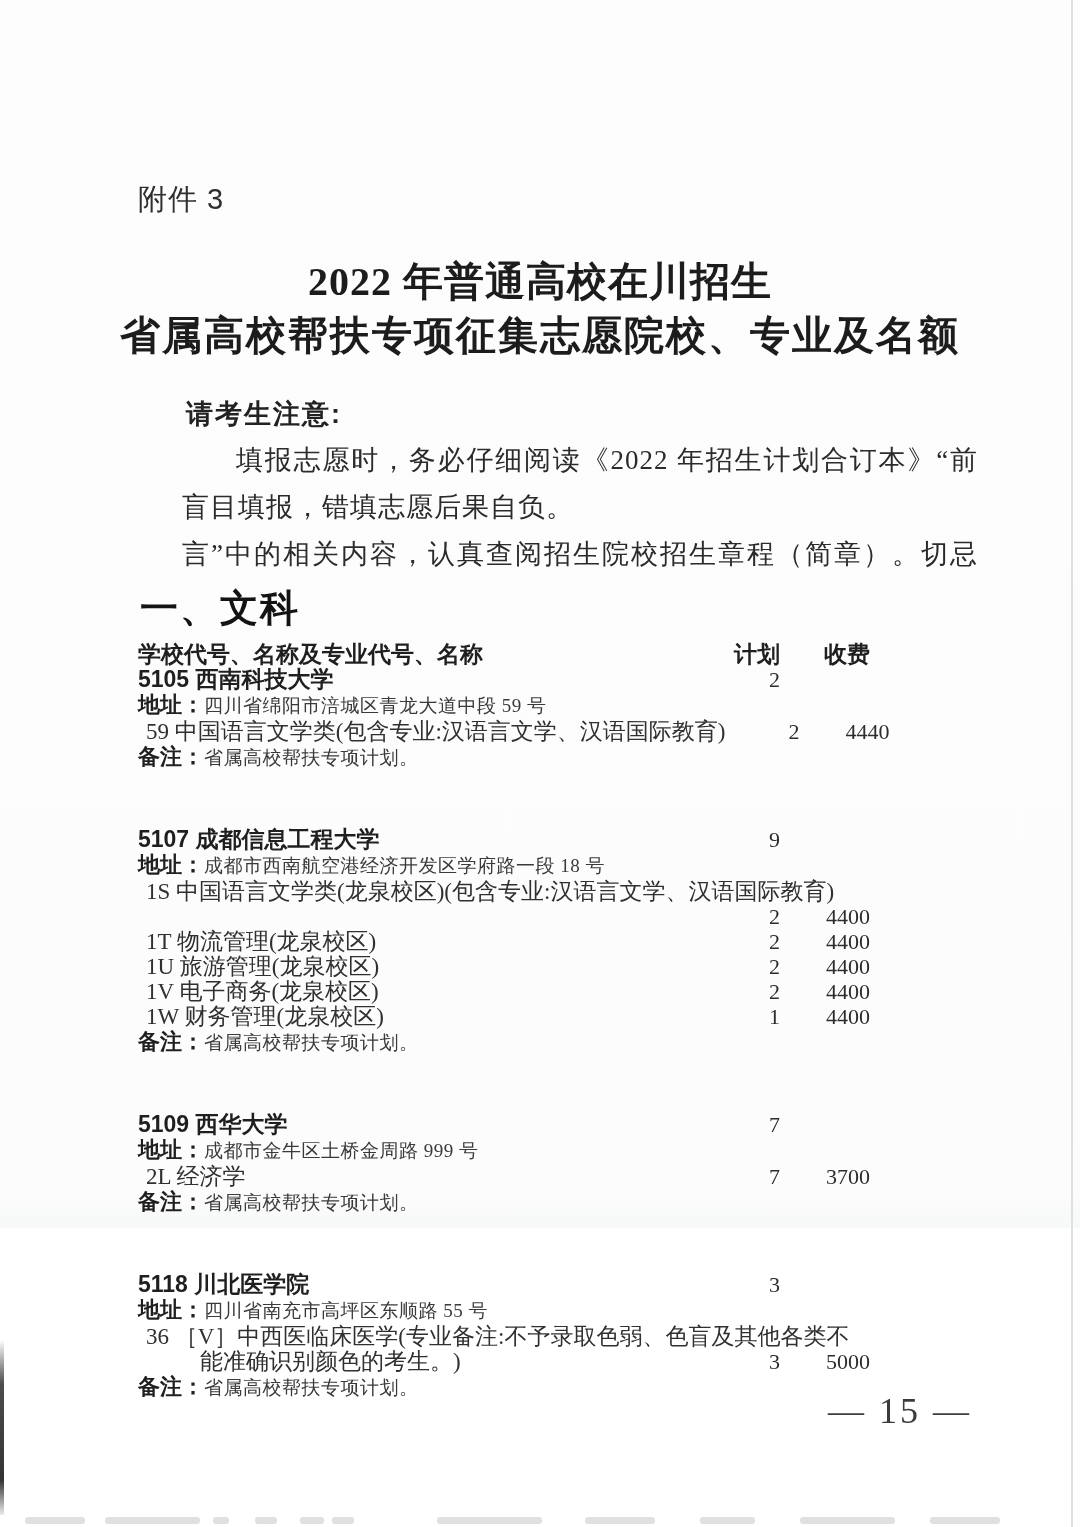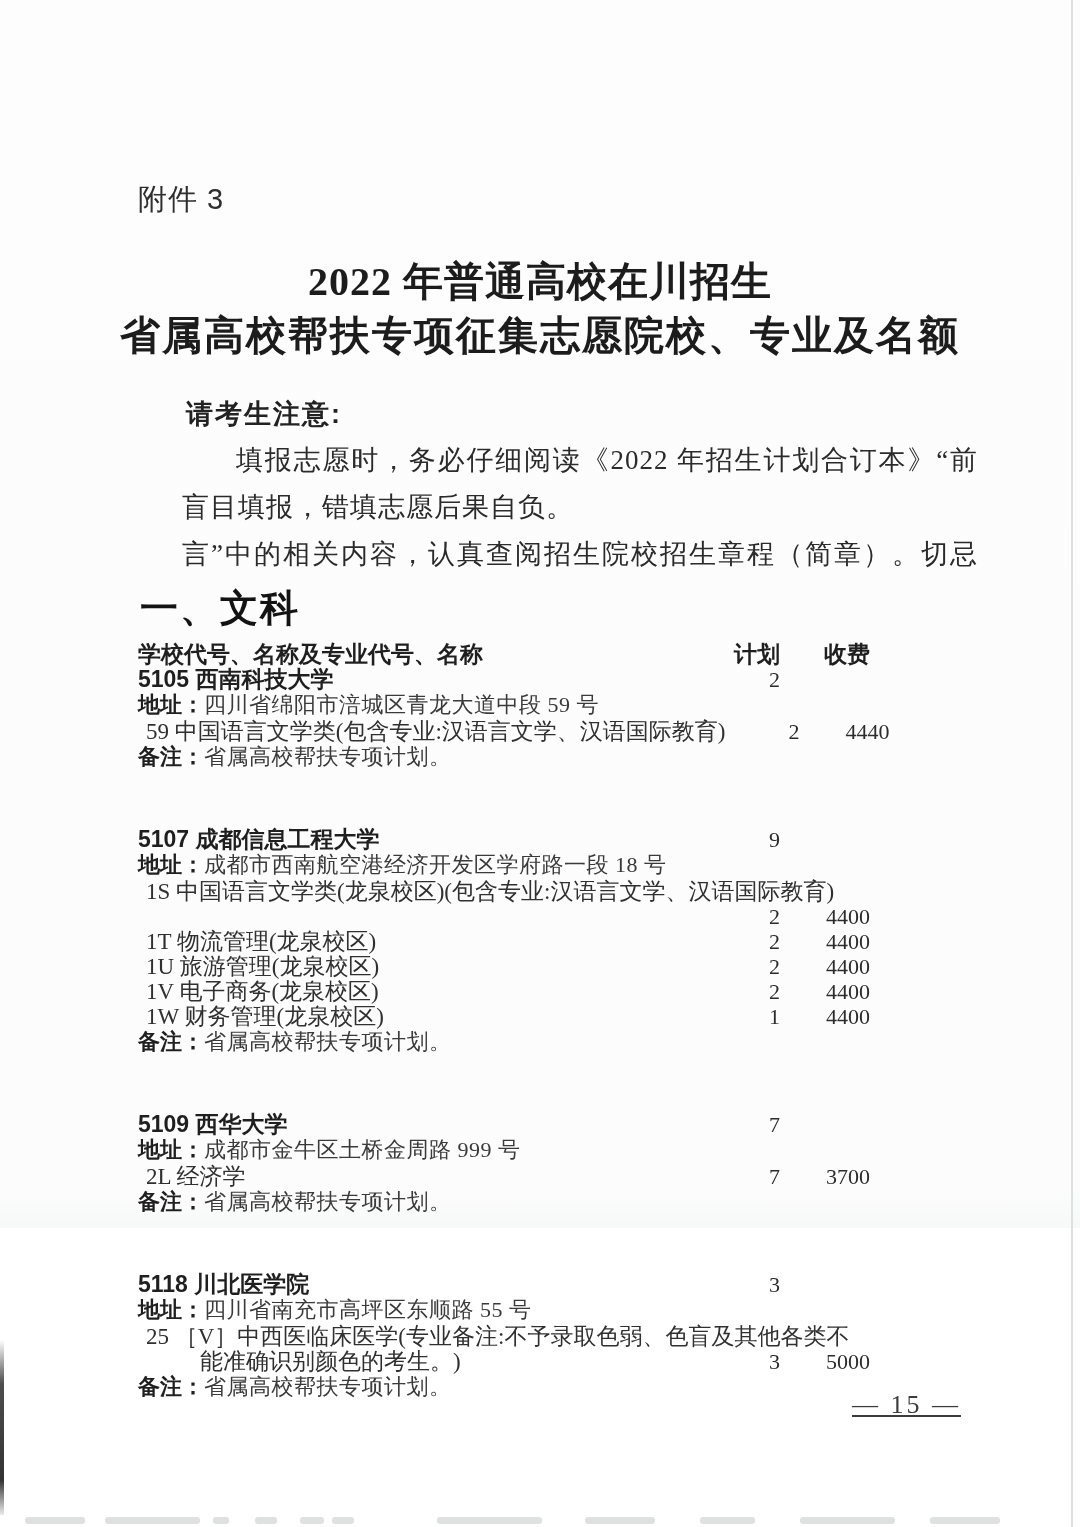--- a/index.html
+++ b/index.html
@@ -66,28 +66,28 @@
   .school-block + .school-block { margin-top: 56px; }
   .school-row .cell-name {
     font-family: "Liberation Sans", "DejaVu Sans", sans-serif;
     font-weight: 700; font-size: 23px; color: #1f1f1f;
   }
   .school-row .cell-plan { font-size: 22px; color: #2c2c2c; }
   .label-b {
     font-family: "Liberation Sans", "DejaVu Sans", sans-serif;
     font-weight: 700; font-size: 22px; color: #1f1f1f;
   }
-  .kai { font-size: 22px; color: #3a3a3a; letter-spacing: 0.5px; }
+  .kai { font-size: 19px; color: #3a3a3a; letter-spacing: 0.5px; }
   .major-row .cell-name { padding-left: 8px; font-size: 23px; color: #303030; }
   .major-row .cell-name.cont { padding-left: 62px; }
   .major-row .cell-plan, .major-row .cell-fee { font-size: 22px; color: #2c2c2c; }
   
   .pageno {
-    position: absolute; left: 852px; top: 1390px;
-    font-size: 26px; color: #3c3c3c; letter-spacing: 3px; text-decoration: underline;
+    position: absolute; left: 828px; top: 1390px;
+    font-size: 36px; color: #3c3c3c; letter-spacing: 3px;
   }
   
   .edge-right {
     position: absolute; left: 1071px; top: 0; width: 2px; height: 1527px;
     background: #dbe3df;
   }
   .edge-left-dark {
     position: absolute; left: 0; top: 1340px; width: 4px; height: 175px;
     background: linear-gradient(180deg, rgba(80,80,80,0) 0%, #4d4d4d 25%, #333 80%, rgba(60,60,60,0.1) 100%);
   }
@@ -209,21 +209,21 @@
     <div class="school-block">
       <div class="row school-row">
         <span class="cell-name">5118 川北医学院</span>
         <span class="cell-plan">3</span>
         <span class="cell-fee"></span>
       </div>
       <div class="row addr-row">
         <span class="cell-name"><span class="label-b">地址：</span><span class="kai">四川省南充市高坪区东顺路 55 号</span></span>
       </div>
       <div class="row major-row">
-        <span class="cell-name">25 ［V］中西医临床医学(专业备注:不予录取色弱、色盲及其他各类不</span>
+        <span class="cell-name">36 ［V］中西医临床医学(专业备注:不予录取色弱、色盲及其他各类不</span>
         <span class="cell-plan"></span>
         <span class="cell-fee"></span>
       </div>
       <div class="row major-row">
         <span class="cell-name cont">能准确识别颜色的考生。)</span>
         <span class="cell-plan">3</span>
         <span class="cell-fee">5000</span>
       </div>
       <div class="row note-row">
         <span class="cell-name"><span class="label-b">备注：</span><span class="kai">省属高校帮扶专项计划。</span></span>

